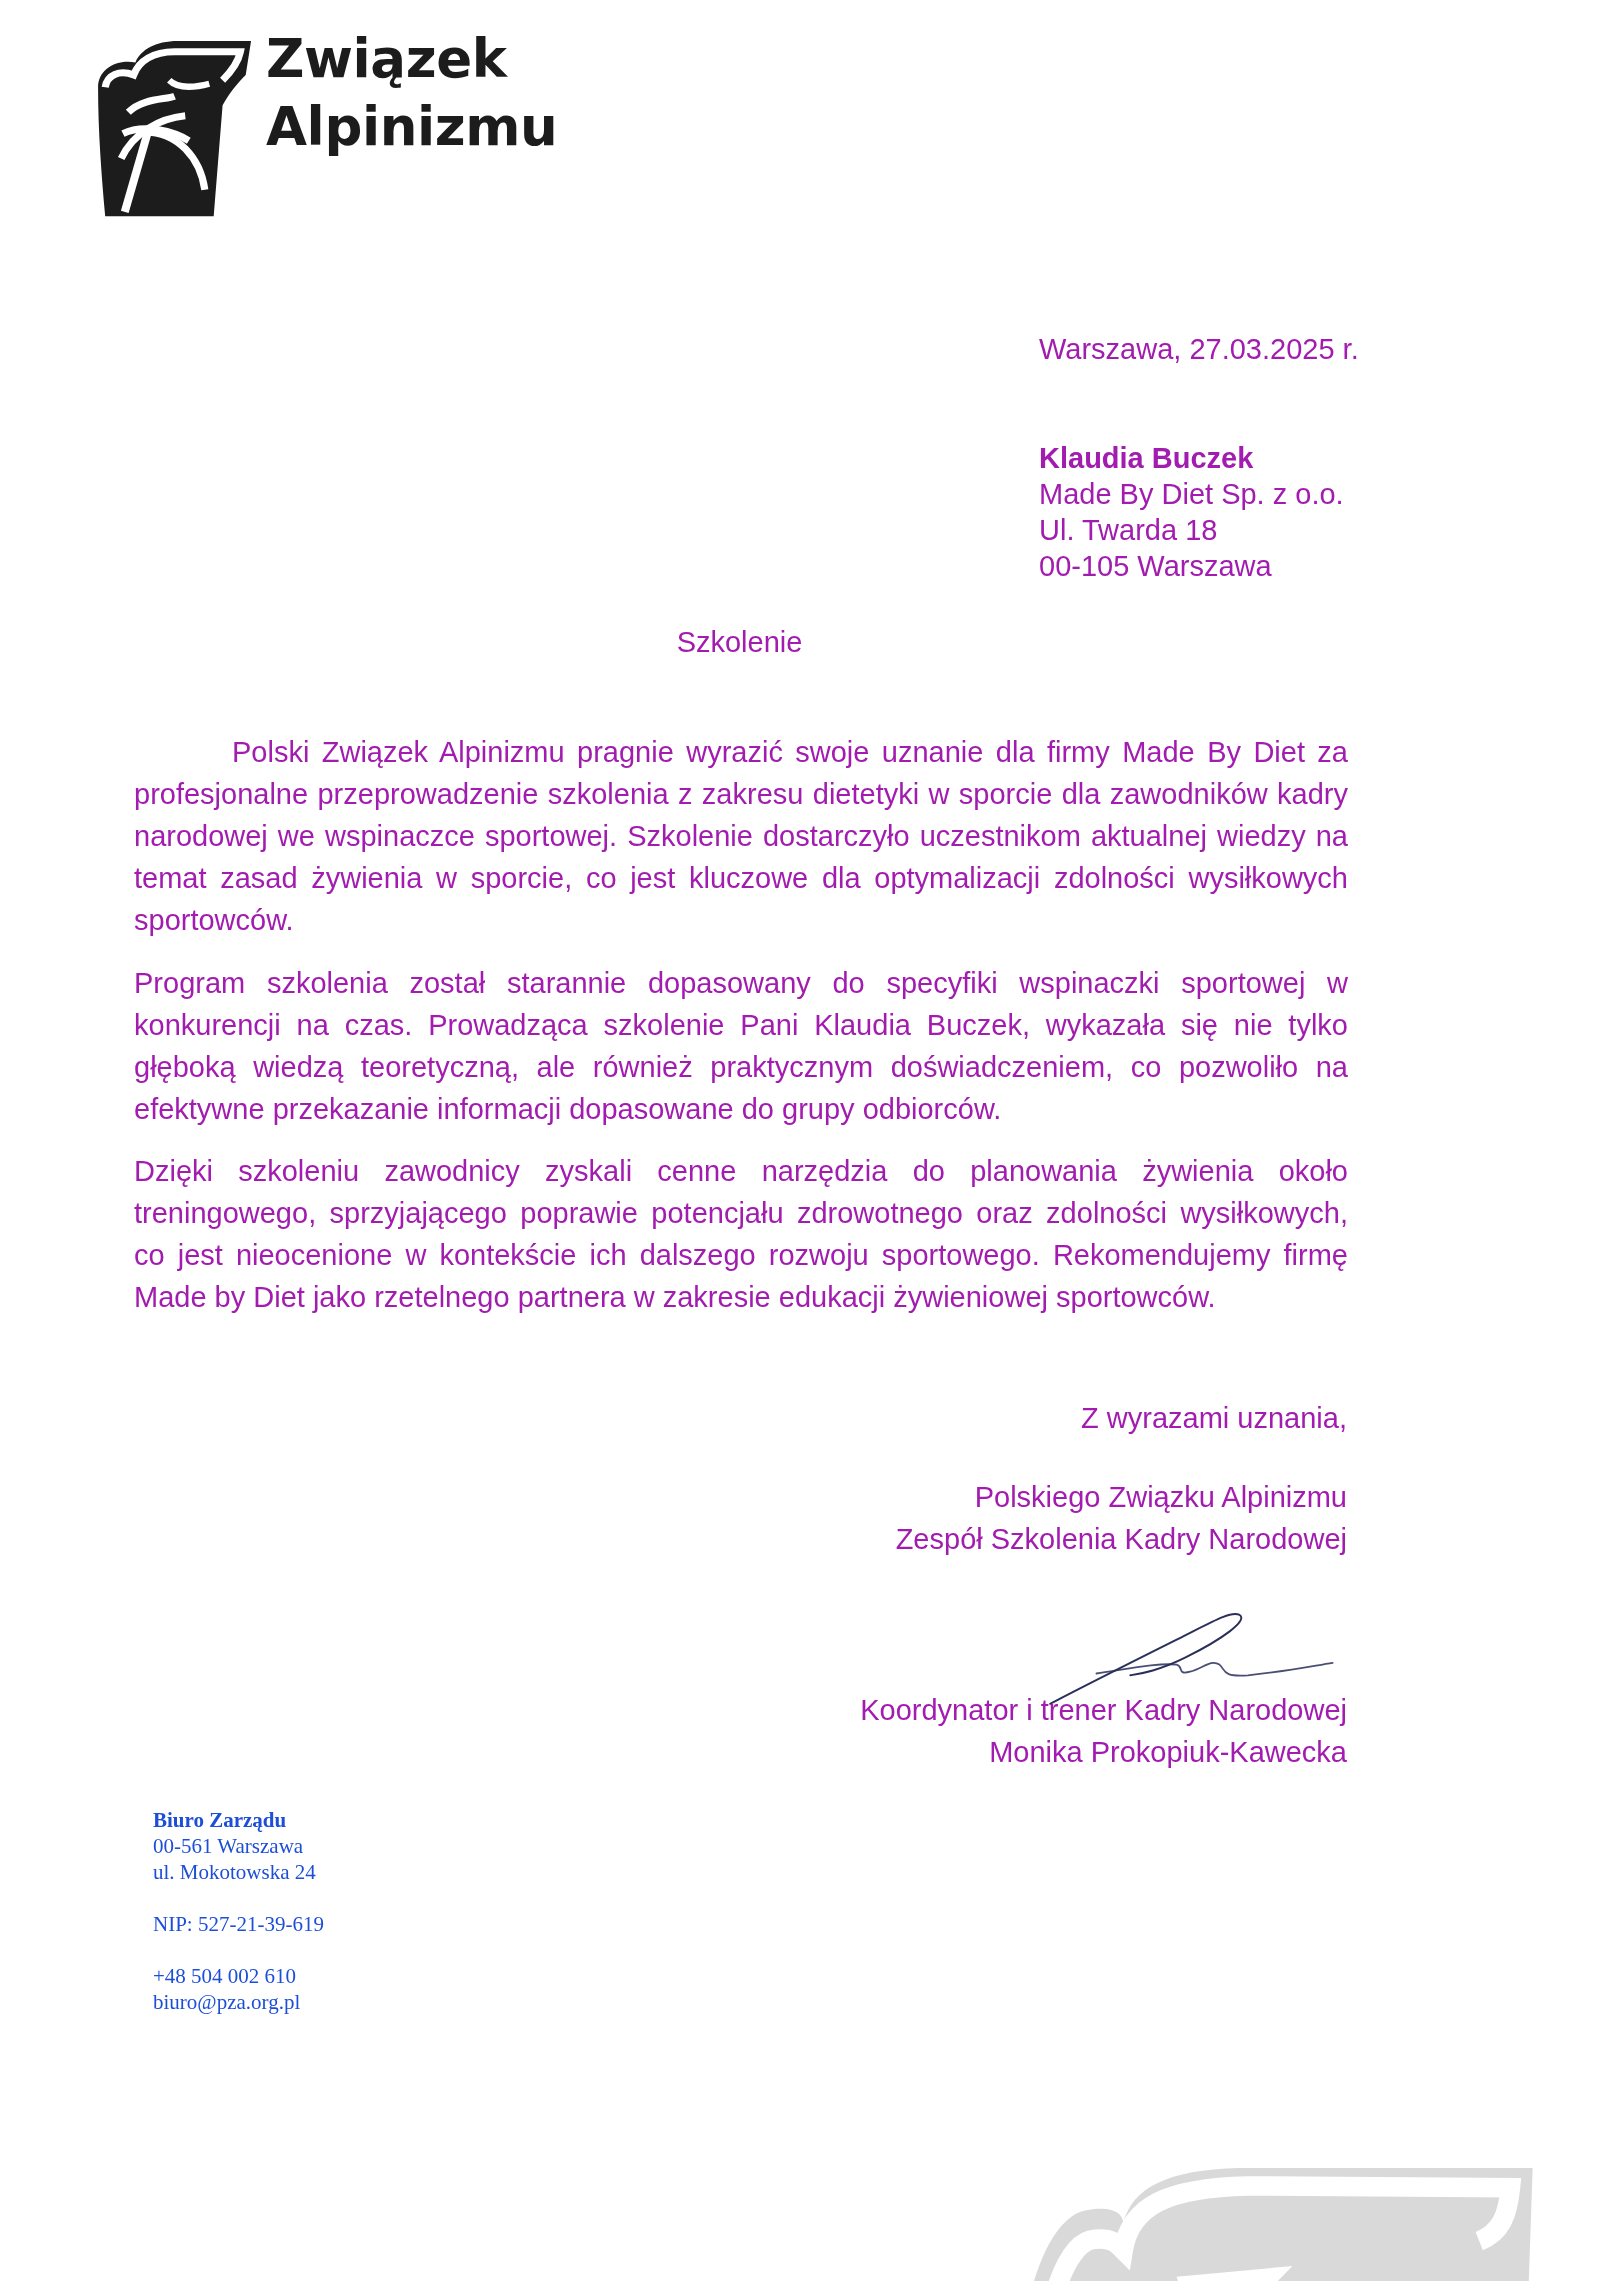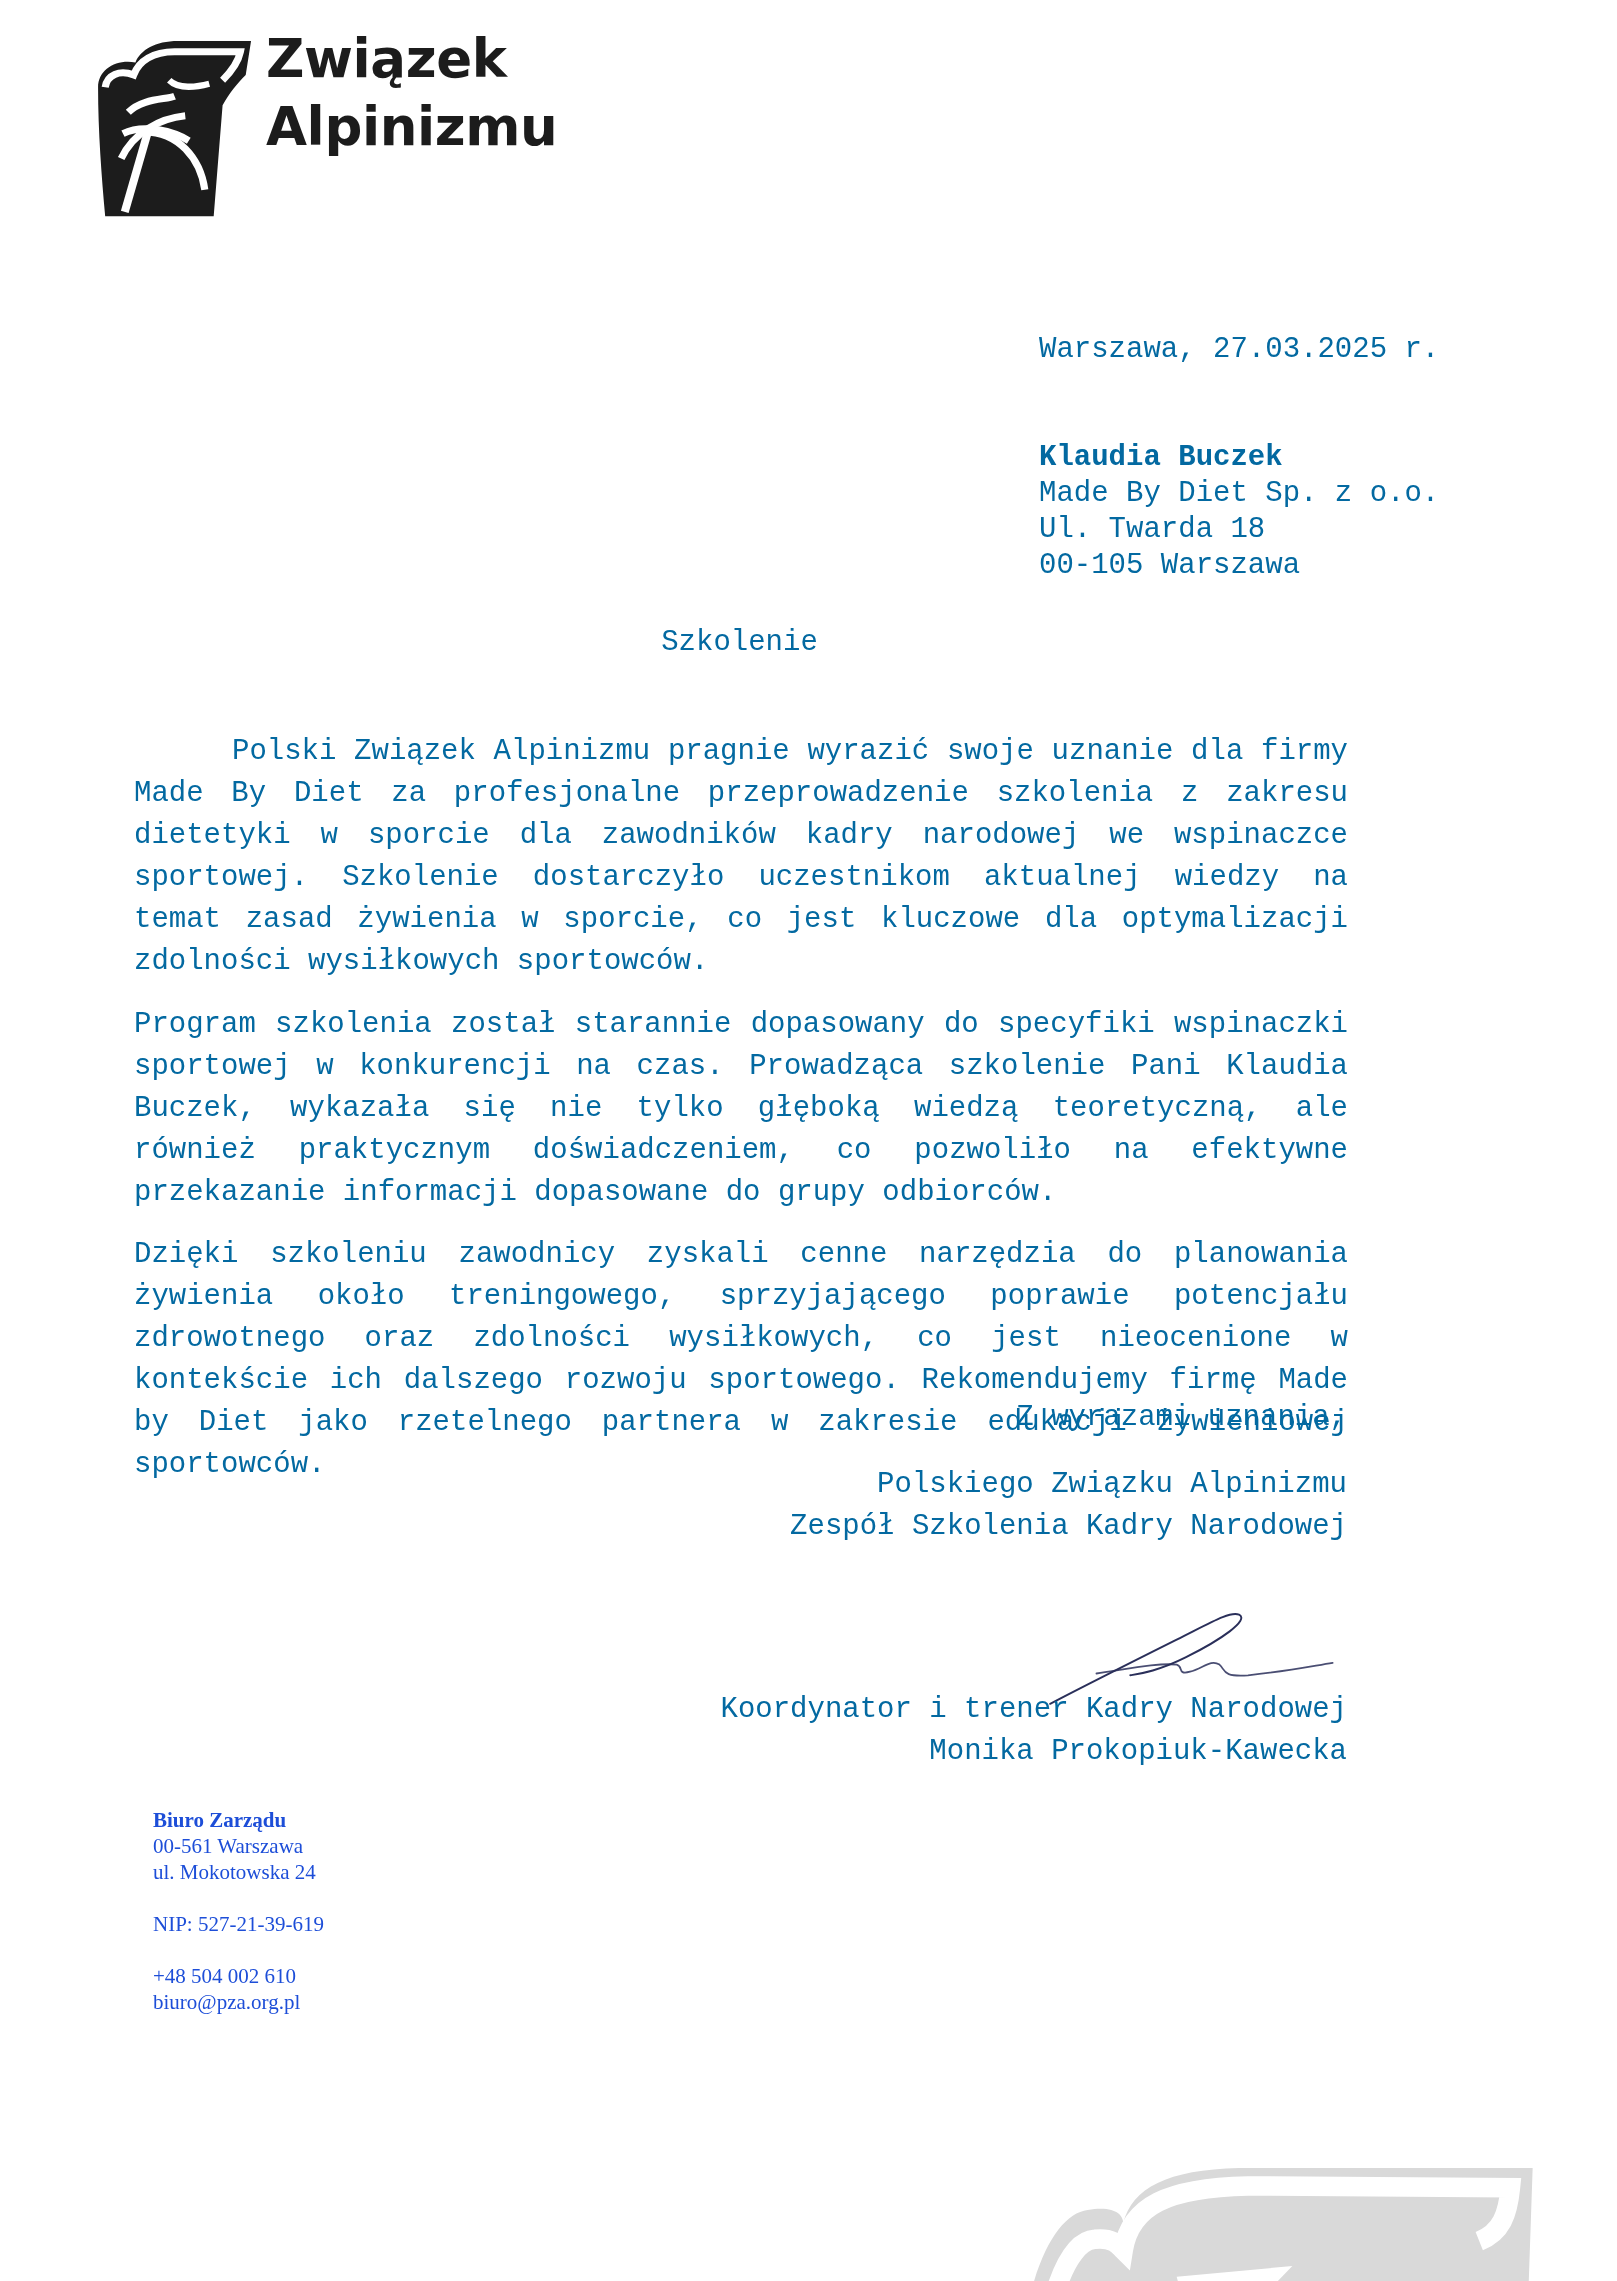--- a/index.html
+++ b/index.html
@@ -3,30 +3,30 @@
 <meta charset="utf-8">
 <style>
   html, body { margin:0; padding:0; background:#ffffff; }
   body { width:1617px; height:2281px; position:relative; overflow:hidden;
          font-family:"DejaVu Serif", "Liberation Serif", serif; color:#1a1a1a; }
   .abs { position:absolute; }
   .logo-emblem { left:89px; top:34px; width:164px; height:185px; }
   .logo-text { left:266px; top:25px; font-family:"DejaVu Sans", "Liberation Sans", sans-serif;
                font-weight:bold; font-size:53px; line-height:68px; color:#1c1c1c; letter-spacing:-0.4px; }
   .logo-text div { white-space:nowrap; }
-  .body-txt { font-family:Liberation Mono, monospace; font-size:29px; color:#0369a1; }
+  .body-txt { font-family:Liberation Sans, sans-serif; font-size:29px; color:#a21caf; }
   .date { left:1039px; top:333px; }
   .recipient { left:1039px; top:440px; line-height:36px; }
   .recipient .name { font-weight:bold; }
   .subject { left:0; width:1479px; top:626px; text-align:center; }
   .content { left:134px; width:1214px; top:731px; line-height:42px; text-align:justify; }
   .content p { margin:0 0 20.5px 0; }
   .content p.indent { text-indent:98px; }
   .closing { right:270px; top:1397px; text-align:right; line-height:42px; }
-  .closing .greet { margin-bottom:25px; }
+  .closing .greet { margin-bottom:37px; }
   .signature { left:1043px; top:1595px; width:303px; height:116px; }
   .signer { right:270px; top:1689px; text-align:right; line-height:42px; }
   .footer { left:153px; top:1807px; font-family:"Liberation Serif", "DejaVu Serif", serif;
             font-size:21px; line-height:26px; color:#1d4ed8; }
   .footer .bold { font-weight:bold; }
   .footer .gap { height:26px; }
   .watermark { left:1016px; top:2161px; width:526px; height:267px; }
 </style>
 </head>
 <body>

